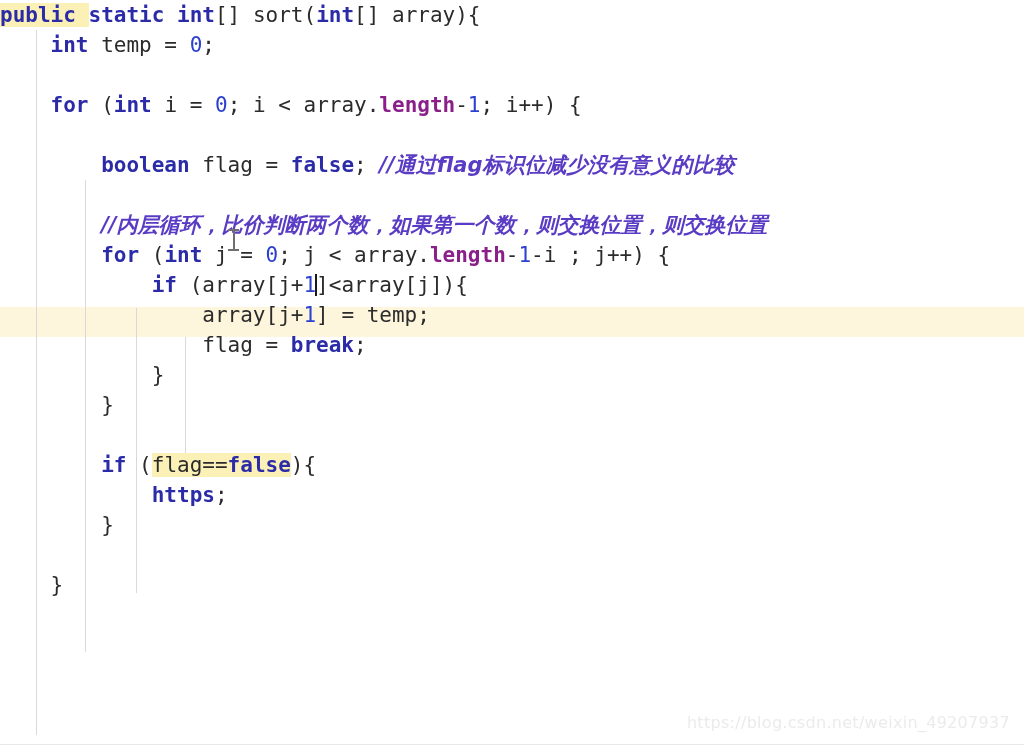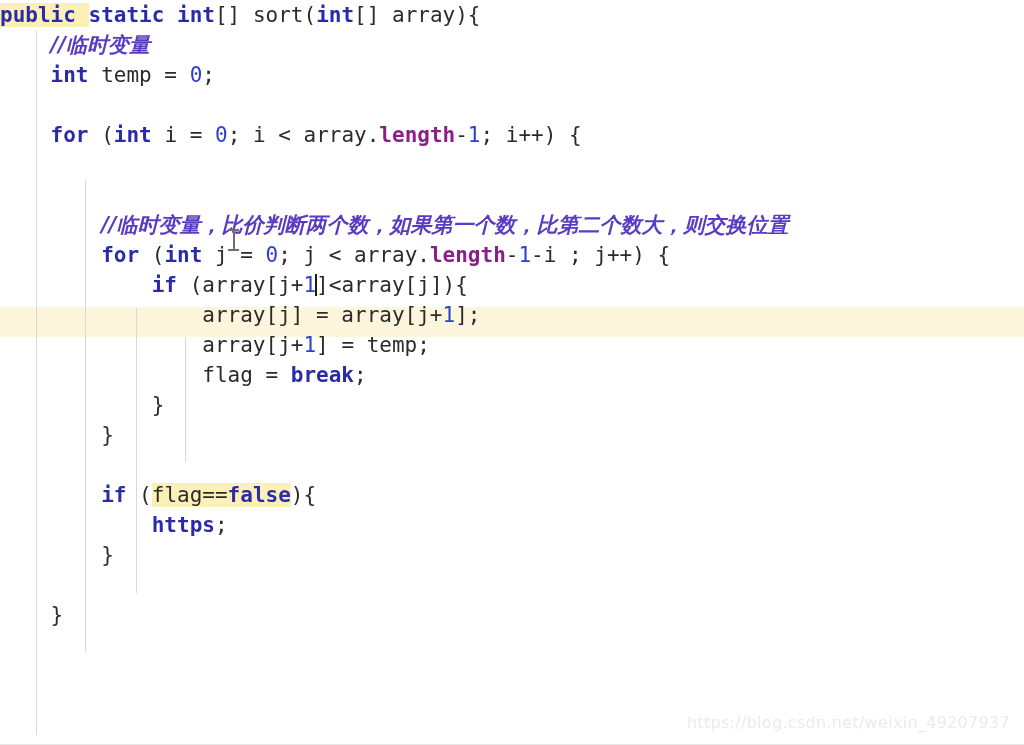--- a/index.html
+++ b/index.html
@@ -119,30 +119,29 @@
 
   <div class="line-highlight" style="top:307px;"></div>
 
   <div class="indent-guide" style="left:36px; top:30px; height:705px;"></div>
   <div class="indent-guide" style="left:85px; top:180px; height:472px;"></div>
   <div class="indent-guide" style="left:136px; top:308px; height:285px;"></div>
   <div class="indent-guide" style="left:185px; top:337px; height:125px;"></div>
 
   <div class="code-area" style="padding-top:0px; padding-left:0px;">
       <div class="ln"><span class="kw hl">public</span><span class="plain hl"> </span><span class="kw">static</span><span class="plain"> </span><span class="kw">int</span><span class="plain">[] sort(</span><span class="kw">int</span><span class="plain">[] array){</span></div>
-      <div class="ln"><span class="plain">    </span><span class="cmt">//临时变量</span></div>
       <div class="ln"><span class="plain">    </span><span class="kw">int</span><span class="plain"> temp = </span><span class="num">0</span><span class="plain">;</span></div>
       <div class="ln">&nbsp;</div>
       <div class="ln"><span class="plain">    </span><span class="kw">for</span><span class="plain"> (</span><span class="kw">int</span><span class="plain"> i = </span><span class="num">0</span><span class="plain">; i &lt; array.</span><span class="field">length</span><span class="plain">-</span><span class="num">1</span><span class="plain">; i++) {</span></div>
       <div class="ln">&nbsp;</div>
+      <div class="ln"><span class="plain">        </span><span class="kw">boolean</span><span class="plain"> flag = </span><span class="kw">false</span><span class="plain">; </span><span class="cmt">//通过flag标识位减少没有意义的比较</span></div>
       <div class="ln">&nbsp;</div>
-      <div class="ln"><span class="plain">        </span><span class="cmt">//临时变量，比价判断两个数，如果第一个数，比第二个数大，则交换位置</span></div>
+      <div class="ln"><span class="plain">        </span><span class="cmt">//内层循环，比价判断两个数，如果第一个数，则交换位置，则交换位置</span></div>
       <div class="ln"><span class="plain">        </span><span class="kw">for</span><span class="plain"> (</span><span class="kw">int</span><span class="plain"> j = </span><span class="num">0</span><span class="plain">; j &lt; array.</span><span class="field">length</span><span class="plain">-</span><span class="num">1</span><span class="plain">-i ; j++) {</span></div>
       <div class="ln"><span class="plain">            </span><span class="kw">if</span><span class="plain"> (array[j+</span><span class="num">1</span><span class="caret"></span><span class="plain">]&lt;array[j]){</span></div>
-      <div class="ln"><span class="plain">                array[j] = array[j+</span><span class="num">1</span><span class="plain">];</span></div>
       <div class="ln"><span class="plain">                array[j+</span><span class="num">1</span><span class="plain">] = temp;</span></div>
       <div class="ln"><span class="plain">                flag = </span><span class="kw">break</span><span class="plain">;</span></div>
       <div class="ln"><span class="plain">            }</span></div>
       <div class="ln"><span class="plain">        }</span></div>
       <div class="ln">&nbsp;</div>
       <div class="ln"><span class="plain">        </span><span class="kw">if</span><span class="plain"> (</span><span class="plain hl">flag==</span><span class="kw hl">false</span><span class="plain">){</span></div>
       <div class="ln"><span class="plain">            </span><span class="kw">https</span><span class="plain">;</span></div>
       <div class="ln"><span class="plain">        }</span></div>
       <div class="ln">&nbsp;</div>
       <div class="ln"><span class="plain">    }</span></div>

